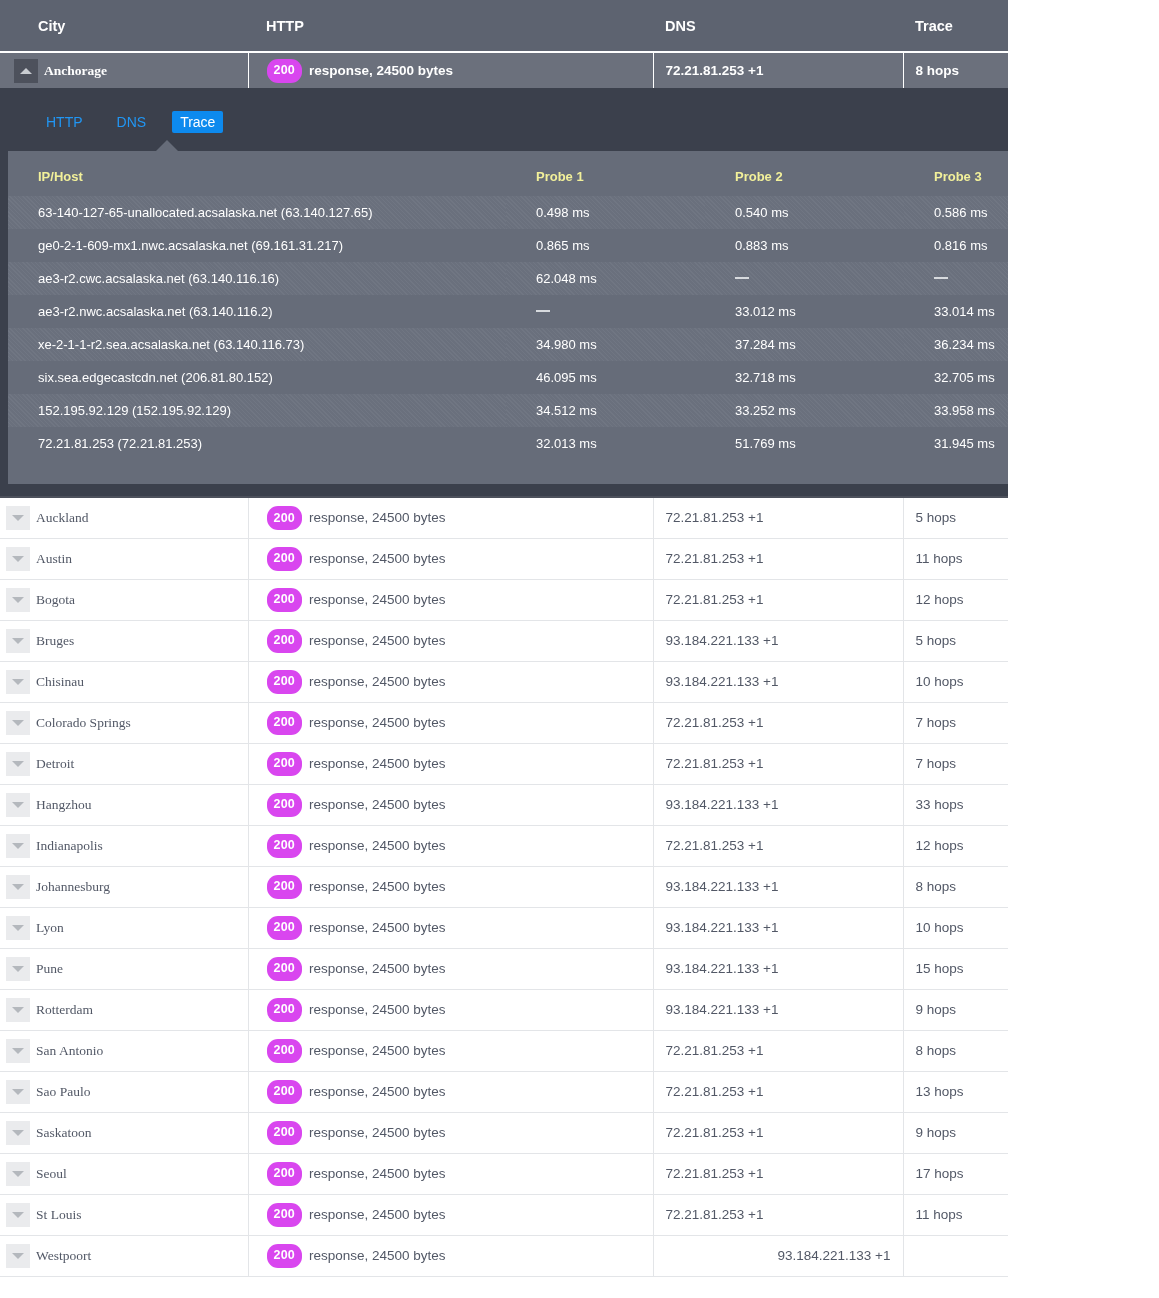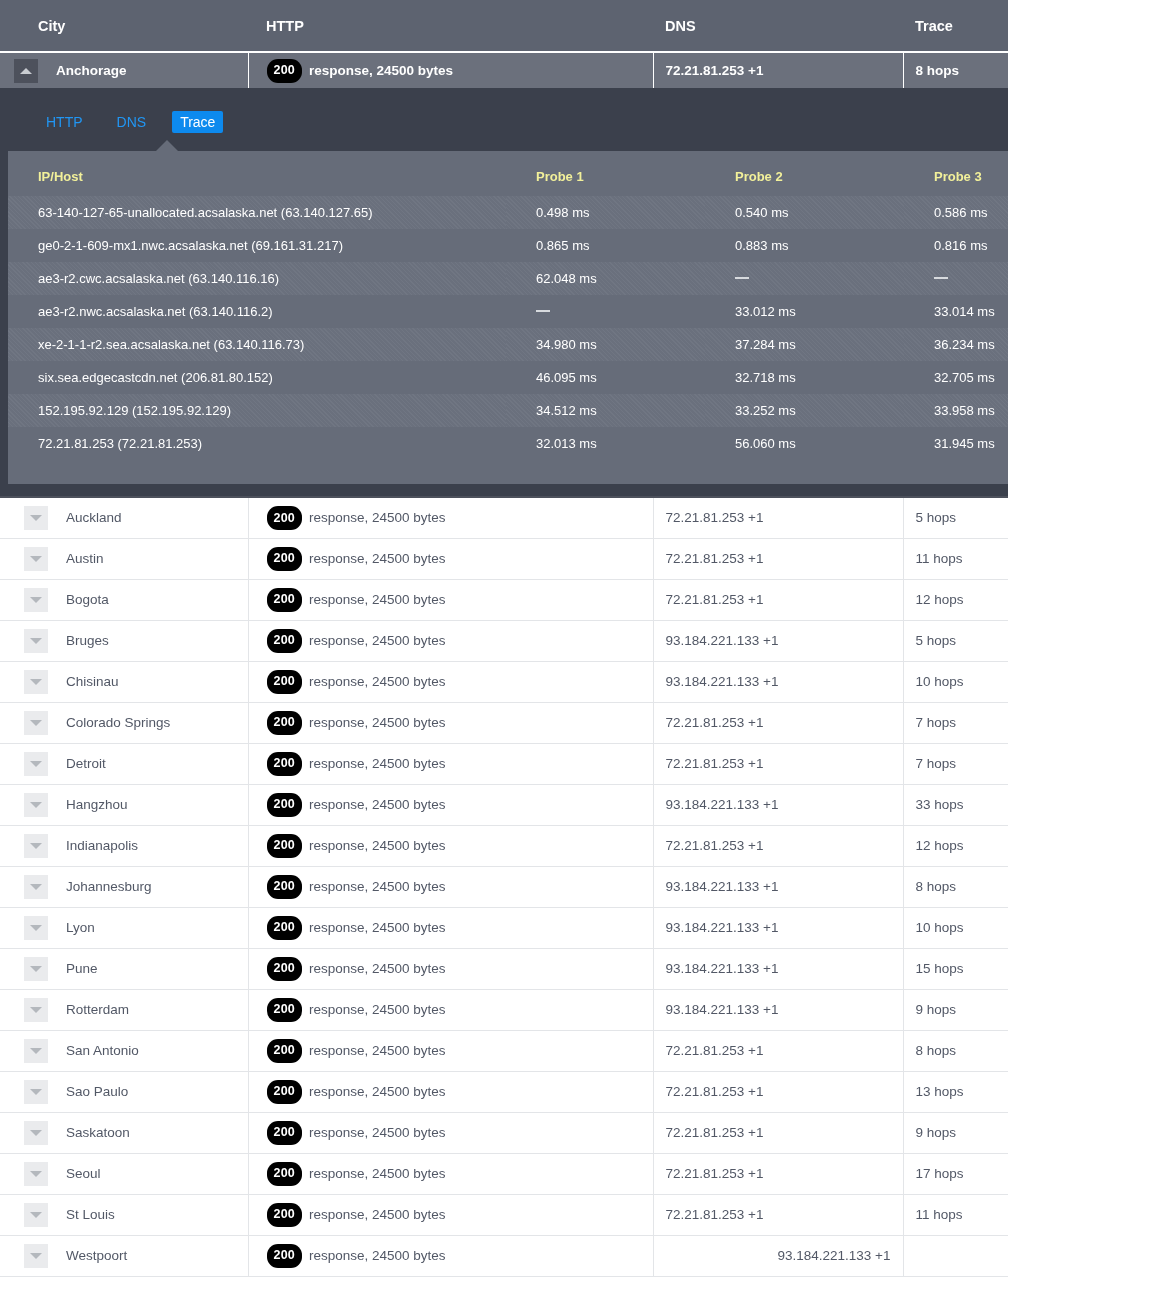--- a/index.html
+++ b/index.html
@@ -47,21 +47,21 @@
     font-size: 13.5px;
     font-weight: bold;
     vertical-align: middle;
     padding: 0 12px;
     border-right: 1px solid #ffffff;
   }
   .row-open td:last-child { border-right: none; }
   .row-open td.c-city { padding-left: 14px; border-right: 1px solid #ffffff; }
   .row-open td.c-http { padding-left: 18px; }
 
-  .city-wrap { display: flex; align-items: center; gap: 18px; }
+  .city-wrap { display: flex; align-items: center; gap: 6px; font-family: Liberation Serif, serif; }
 
   .toggle-btn {
     width: 24px; height: 24px;
     background: #4d515c;
     display: inline-flex;
     align-items: center;
     justify-content: center;
     flex: none;
     cursor: pointer;
   }
@@ -80,21 +80,21 @@
   }
 
   .badge200 {
     display: inline-flex;
     align-items: center;
     justify-content: center;
     min-width: 34px;
     height: 21px;
     padding: 12px 7px;
     border-radius: 11px;
-    background: #000000;
+    background: #d946ef;
     color: #ffffff;
     font-size: 12.5px;
     font-weight: bold;
     line-height: 1;
     letter-spacing: .2px;
     flex: none;
   }
   .http-wrap { display: flex; align-items: center; gap: 7px; }
   .http-txt { white-space: nowrap; }
 
@@ -167,21 +167,21 @@
   .row-city td {
     border-top: 1px solid #e3e5e8;
     border-right: 1px solid #e3e5e8;
     color: #525866;
     font-size: 13.5px;
     vertical-align: middle;
     padding: 0 12px;
     height: 41px;
   }
   .row-city td:last-child { border-right: none; margin-left: 28px; }
-  .row-city td.c-city { padding-left: 24px; }
+  .row-city td.c-city { padding-left: 6px; }
   .row-city td.c-http { padding-left: 18px; }
   .row-city.first td { border-top: 2px solid #4d515c; }
   .row-city.last td { border-bottom: 1px solid #e3e5e8; text-align: right; }
   .city-name { white-space: nowrap; }
 </style>
 </head>
 <body>
 
 <div id="app">
   <table class="grid">
@@ -291,21 +291,21 @@
                     </tr>
                     <tr class="alt">
                       <td>152.195.92.129 (152.195.92.129)</td>
                       <td>34.512 ms</td>
                       <td>33.252 ms</td>
                       <td>33.958 ms</td>
                     </tr>
                     <tr class="plain">
                       <td>72.21.81.253 (72.21.81.253)</td>
                       <td>32.013 ms</td>
-                      <td>56.060 ms</td>
+                      <td>51.769 ms</td>
                       <td>31.945 ms</td>
                     </tr>
                   </tbody>
               </table>
             </div>
 
           </div>
         </td>
       </tr>
 

